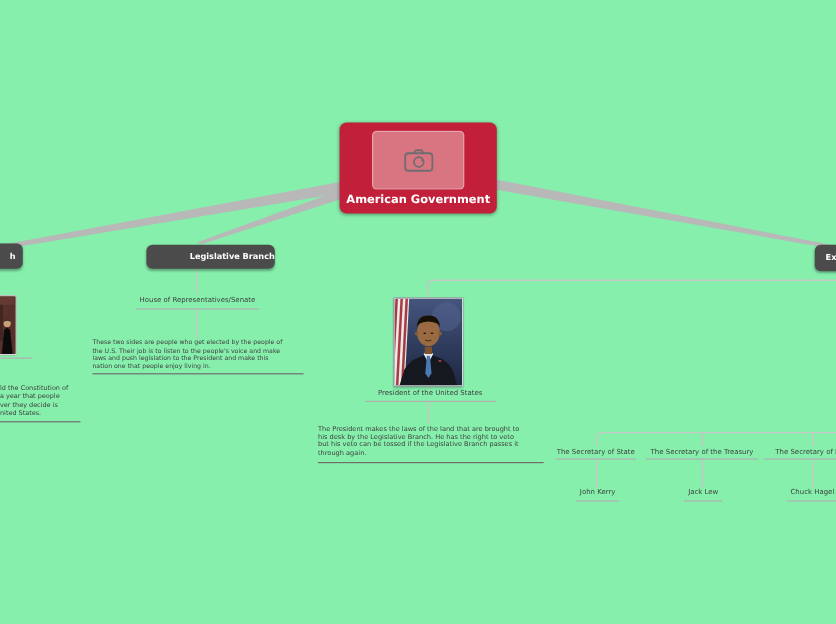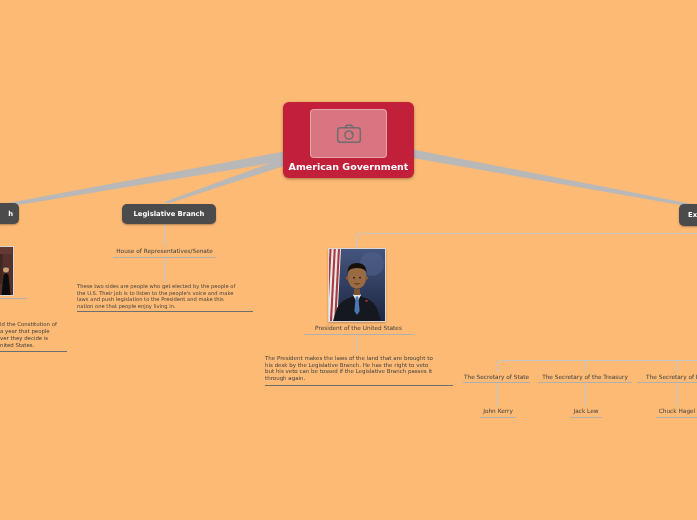--- a/index.html
+++ b/index.html
@@ -1,21 +1,21 @@
 <!DOCTYPE html>
 <html><head>
 <meta charset="utf-8">
 <style>
   html,body{margin:0;padding:0;}
   body{
     width:697px;height:520px;overflow:hidden;background:#ffffff;
     font-family:"DejaVu Sans","Liberation Sans",sans-serif;
     -webkit-font-smoothing:antialiased;
   }
-  #canvas{position:relative;width:697px;height:520px;background:#fdba74;}
+  #canvas{position:relative;width:697px;height:520px;background:#86efac;}
   #lines{position:absolute;left:0;top:0;pointer-events:none;}
 
   
   #root-node{
     position:absolute;left:283px;top:102px;width:131px;height:76px;
     background:#c2203a;border-radius:6px;box-shadow:0 1px 3px rgba(0,0,0,.35);
     display:flex;flex-direction:column;align-items:center;z-index:3;
   }
   #root-image{
     margin-top:7px;width:77px;height:49px;border-radius:4px;
@@ -23,21 +23,21 @@
     display:flex;align-items:center;justify-content:center;
   }
   #root-label{margin-top:3px;color:#ffffff;font-weight:bold;font-size:9.5px;line-height:11px;white-space:nowrap;}
 
   
   .branch{
     position:absolute;background:#4b4b4b;border-radius:5px;color:#ffffff;
     font-weight:bold;font-size:6.8px;display:flex;align-items:center;
     box-shadow:0 1px 2px rgba(0,0,0,.3);z-index:3;white-space:nowrap;
   }
-  #node-legislative{left:122px;top:204px;width:94px;height:20px;justify-content:center;}
+  #node-legislative{left:122px;top:204px;width:107px;height:20px;justify-content:flex-end;}
   #node-judicial-cut{left:-37px;top:203px;width:50px;height:21px;justify-content:flex-end;padding-right:6px;}
   #node-executive-cut{left:679px;top:204px;width:45px;height:22px;padding-left:9px;}
 
   
   .tlabel{
     position:absolute;font-size:5.8px;color:#3f3f3f;text-align:center;
     height:11px;line-height:11px;border-bottom:1px solid #b0b0b0;white-space:nowrap;
     overflow:visible;z-index:2;
   }
   #label-house{left:113px;top:246px;width:103px;}

